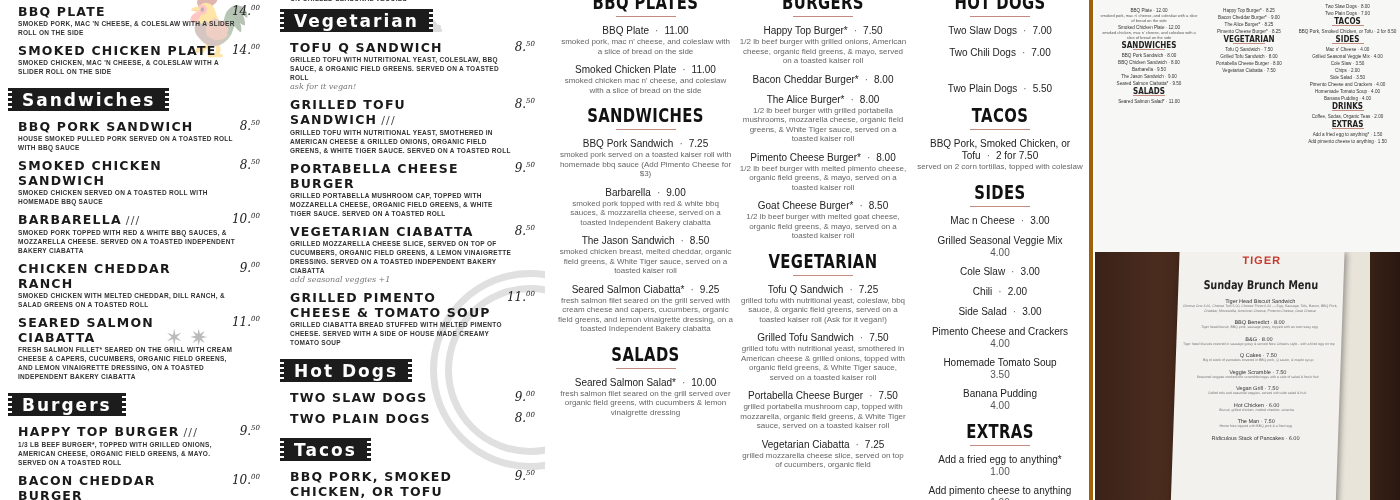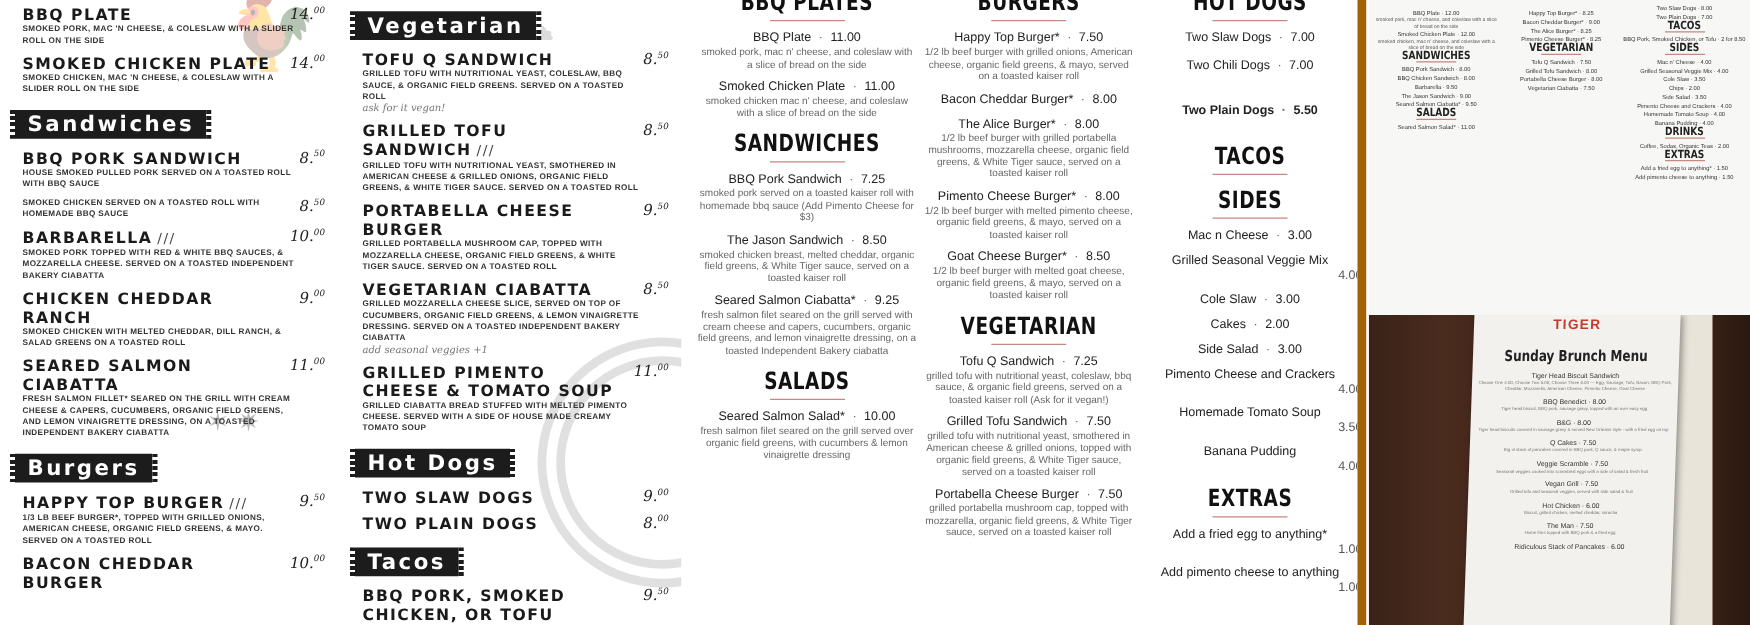--- a/index.html
+++ b/index.html
@@ -17,32 +17,32 @@
   .p1item { position: relative; margin-bottom: 6px; }
   .p1name { font-family: "DejaVu Sans", sans-serif; font-weight: bold; font-size: 12.5px; letter-spacing: 1.2px; color: #1a1a1a; text-transform: uppercase; line-height: 15px; padding-right: 40px; }
   .p1desc { font-size: 6.5px; font-weight: bold; color: #333; text-transform: uppercase; letter-spacing: 0.3px; line-height: 9px; padding-right: 20px; }
   .p1price { position: absolute; right: 0; top: 0; font-family: "DejaVu Serif", serif; font-style: italic; font-size: 12px; color: #222; }
   .p1price sup { font-size: 7px; }
   .script { font-family: "DejaVu Serif", serif; font-style: italic; font-size: 8px; color: #777; }
   .hash { font-size: 11px; color: #444; margin-left: 4px; font-weight: normal; }
   .deco { position: absolute; color: #bbb; }
 
   
-  #p2 { left: 548px; width: 545px; border-right: 7px solid #a16207; }
+  #p2 { left: 548px; width: 545px; border-right: 4px solid #a16207; }
   .p2col { position: absolute; top: -14px; text-align: center; }
   .p2col.c1 { left: 10px; width: 175px; }
   .p2col.c2 { left: 190px; width: 170px; }
   .p2col.c3 { left: 362px; width: 180px; }
   .p2head { font-family: "DejaVu Sans", sans-serif; font-weight: bold; font-size: 19px; color: #111; transform: scaleX(0.78); letter-spacing: 0.5px; line-height: 24px; margin-top: 4px; }
   .p2rule { width: 60px; height: 1px; background: #c58a80; margin: 2px auto 8px auto; }
   .p2item { margin-bottom: 8px; }
   .p2name { font-size: 10px; color: #222; line-height: 12px; }
   .p2name .dot { margin: 0 6px; color: #666; }
   .p2desc { font-size: 8px; color: #666; line-height: 9.5px; }
-  .p2price-line { font-size: 10px; color: #555; line-height: 11px; text-align: right; }
+  .p2price-line { font-size: 10px; color: #555; line-height: 11px; }
 
   
   #p3 { left: 1095px; width: 305px; }
   .photo-top { position: absolute; left: 0; top: 0; width: 305px; height: 252px; background: #f7f7f5; overflow: hidden; }
   .pt-col { position: absolute; top: 0; text-align: center; font-size: 4px; color: #555; line-height: 5px; }
   .pt-col .ph { font-family: "DejaVu Sans", sans-serif; font-weight: bold; font-size: 9px; color: #222; transform: scaleX(0.8); margin: 3px 0 1px; }
   .pt-col .pr { width: 32px; height: 1px; background: #c58a80; margin: 0 auto 3px; }
   .pt-col .pn { font-size: 4.6px; color: #333; margin-top: 2px; }
   .photo-bottom { position: absolute; left: 0; top: 252px; width: 305px; height: 248px; background: linear-gradient(90deg, #3a2218 0%, #4a2c1e 20%, #2e1a12 60%, #3e261a 85%, #2a1810 100%); overflow: hidden; }
   .brunch-card { position: absolute; left: 80px; top: 0; width: 165px; height: 260px; background: #f2f1ee; transform: skewX(-2deg); text-align: center; box-shadow: 2px 0 6px rgba(0,0,0,.4); }
@@ -68,20 +68,21 @@
         <div class="p1desc">Smoked pork, mac 'n cheese, &amp; coleslaw with a slider roll on the side</div>
       </div><div class="p1item">
         <div class="p1name"><span>Smoked Chicken Plate</span></div>
         <span class="p1price"><span>14.</span><sup>00</sup></span>
         <div class="p1desc">Smoked chicken, mac 'n cheese, &amp; coleslaw with a slider roll on the side</div>
       </div><div class="badge">Sandwiches</div><div class="p1item">
         <div class="p1name"><span>BBQ Pork Sandwich</span></div>
         <span class="p1price"><span>8.</span><sup>50</sup></span>
         <div class="p1desc">House smoked pulled pork served on a toasted roll with BBQ sauce</div>
       </div><div class="p1item">
+        <div class="p1name"><span>Smoked Chicken Sandwich</span></div>
         <span class="p1price"><span>8.</span><sup>50</sup></span>
         <div class="p1desc">Smoked chicken served on a toasted roll with homemade BBQ sauce</div>
       </div><div class="p1item">
         <div class="p1name"><span>Barbarella</span><span class="hash">///</span></div>
         <span class="p1price"><span>10.</span><sup>00</sup></span>
         <div class="p1desc">Smoked pork topped with red &amp; white BBQ sauces, &amp; mozzarella cheese. Served on a toasted Independent Bakery ciabatta</div>
       </div><div class="p1item">
         <div class="p1name"><span>Chicken Cheddar Ranch</span></div>
         <span class="p1price"><span>9.</span><sup>00</sup></span>
         <div class="p1desc">Smoked chicken with melted cheddar, dill ranch, &amp; salad greens on a toasted roll</div>
@@ -144,20 +145,24 @@
         <div class="p2name"><span>Smoked Chicken Plate</span><span class="dot">·</span><span>11.00</span></div>
         <div class="p2desc">smoked chicken mac n' cheese, and coleslaw with a slice of bread on the side</div>
       </div>
       <div class="p2head">SANDWICHES</div>
       <div class="p2rule"></div>
       <div class="p2item">
         <div class="p2name"><span>BBQ Pork Sandwich</span><span class="dot">·</span><span>7.25</span></div>
         <div class="p2desc">smoked pork served on a toasted kaiser roll with homemade bbq sauce (Add Pimento Cheese for $3)</div>
       </div>
       <div class="p2item">
+        <div class="p2name"><span>Barbarella</span><span class="dot">·</span><span>9.00</span></div>
+        <div class="p2desc">smoked pork topped with red &amp; white bbq sauces, &amp; mozzarella cheese, served on a toasted Independent Bakery ciabatta</div>
+      </div>
+      <div class="p2item">
         <div class="p2name"><span>The Jason Sandwich</span><span class="dot">·</span><span>8.50</span></div>
         <div class="p2desc">smoked chicken breast, melted cheddar, organic field greens, &amp; White Tiger sauce, served on a toasted kaiser roll</div>
       </div>
       <div class="p2item">
         <div class="p2name"><span>Seared Salmon Ciabatta*</span><span class="dot">·</span><span>9.25</span></div>
         <div class="p2desc">fresh salmon filet seared on the grill served with cream cheese and capers, cucumbers, organic field greens, and lemon vinaigrette dressing, on a toasted Independent Bakery ciabatta</div>
       </div>
       <div class="p2head">SALADS</div>
       <div class="p2rule"></div>
       <div class="p2item">
@@ -194,49 +199,57 @@
         <div class="p2desc">grilled tofu with nutritional yeast, coleslaw, bbq sauce, &amp; organic field greens, served on a toasted kaiser roll (Ask for it vegan!)</div>
       </div>
       <div class="p2item">
         <div class="p2name"><span>Grilled Tofu Sandwich</span><span class="dot">·</span><span>7.50</span></div>
         <div class="p2desc">grilled tofu with nutritional yeast, smothered in American cheese &amp; grilled onions, topped with organic field greens, &amp; White Tiger sauce, served on a toasted kaiser roll</div>
       </div>
       <div class="p2item">
         <div class="p2name"><span>Portabella Cheese Burger</span><span class="dot">·</span><span>7.50</span></div>
         <div class="p2desc">grilled portabella mushroom cap, topped with mozzarella, organic field greens, &amp; White Tiger sauce, served on a toasted kaiser roll</div>
       </div>
+      <div class="p2item">
+        <div class="p2name"><span>Vegetarian Ciabatta</span><span class="dot">·</span><span>7.25</span></div>
+        <div class="p2desc">grilled mozzarella cheese slice, served on top of cucumbers, organic field</div>
+      </div>
     </div>
   <div class="p2col c3" id="p2c3">
       <div class="p2head">HOT DOGS</div>
       <div class="p2rule"></div>
       <div class="p2item" style="margin-bottom: 10px;">
         <div class="p2name"><span>Two Slaw Dogs</span><span class="dot">·</span><span>7.00</span></div>
       </div>
       <div class="p2item" style="margin-bottom: 24px;">
         <div class="p2name"><span>Two Chili Dogs</span><span class="dot">·</span><span>7.00</span></div>
       </div>
-      <div class="p2item" style="margin-bottom: 18px; font-weight: bold;">
+      <div class="p2item" style="margin-bottom: 8px;">
         <div class="p2name"><span>Two Plain Dogs</span><span class="dot">·</span><span>5.50</span></div>
       </div>
       <div class="p2head">TACOS</div>
       <div class="p2rule"></div>
+      <div class="p2item">
+        <div class="p2name"><span>BBQ Pork, Smoked Chicken, or Tofu</span><span class="dot">·</span><span>2 for 7.50</span></div>
+        <div class="p2desc">served on 2 corn tortillas, topped with coleslaw</div>
+      </div>
       <div class="p2head">SIDES</div>
       <div class="p2rule"></div>
       <div class="p2item">
         <div class="p2name"><span>Mac n Cheese</span><span class="dot">·</span><span>3.00</span></div>
       </div>
       <div class="p2item">
         <div class="p2name"><span>Grilled Seasonal Veggie Mix</span></div>
         <div class="p2price-line">4.00</div>
       </div>
       <div class="p2item">
         <div class="p2name"><span>Cole Slaw</span><span class="dot">·</span><span>3.00</span></div>
       </div>
       <div class="p2item">
-        <div class="p2name"><span>Cakes</span><span class="dot">·</span><span>2.00</span></div>
+        <div class="p2name"><span>Chili</span><span class="dot">·</span><span>2.00</span></div>
       </div>
       <div class="p2item">
         <div class="p2name"><span>Side Salad</span><span class="dot">·</span><span>3.00</span></div>
       </div>
       <div class="p2item">
         <div class="p2name"><span>Pimento Cheese and Crackers</span></div>
         <div class="p2price-line">4.00</div>
       </div>
       <div class="p2item">
         <div class="p2name"><span>Homemade Tomato Soup</span></div>

